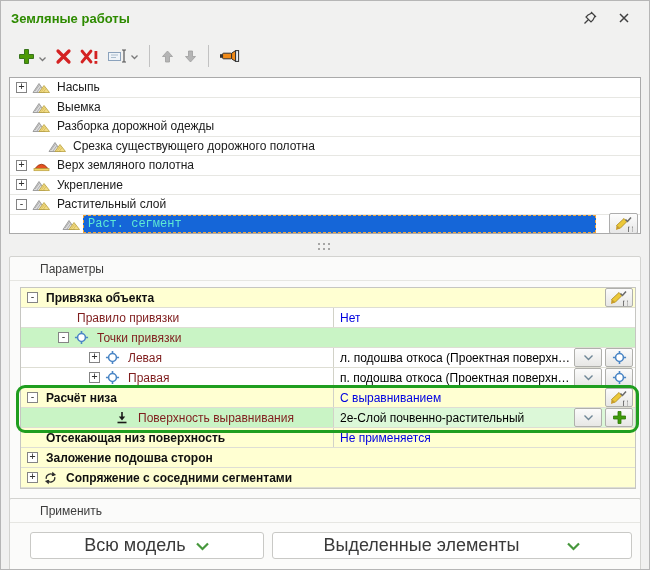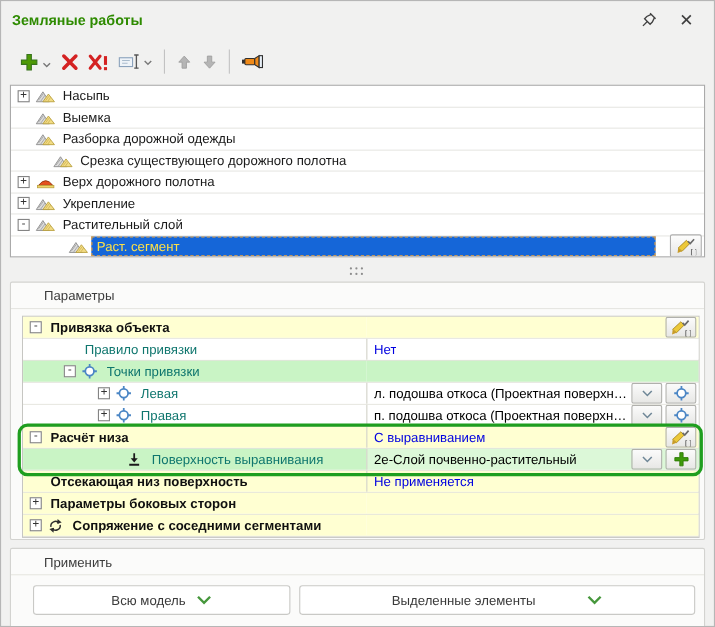--- a/index.html
+++ b/index.html
@@ -19,56 +19,56 @@
   .tchev{display:flex;align-items:center;padding-bottom:4px;}
   .tsep{width:1px;height:22px;background:#c2c2c2;margin:0 6px;}
 
   
   .tree{position:absolute;left:8px;right:8px;top:76px;height:157px;background:#fff;border:1px solid #aaa;box-sizing:border-box;overflow:hidden;}
   .trow{height:19.5px;display:flex;align-items:center;border-bottom:1px solid #e7e7e3;box-sizing:border-box;cursor:default;}
   .expand{width:9px;height:9px;border:1px solid #848484;background:#fff;font-size:10px;line-height:8px;text-align:center;color:#333;margin-right:5px;flex:none;font-family:"DejaVu Sans Mono",monospace;cursor:pointer;}
   .expand-spacer{width:16px;flex:none;}
   .ticon{width:21px;flex:none;display:flex;align-items:center;}
   .tlabel{font-size:12px;color:#1a1a1a;padding:1px 4px;white-space:nowrap;}
-  .tlabel.sel{flex:1;background:#1566d8;color:#fde047;border:1px dashed #f0a53c;margin-right:13px;}
+  .tlabel.sel{flex:1;background:#1566d8;color:#5eead4;border:1px dashed #f0a53c;margin-right:13px;font-family:Liberation Mono, monospace;}
   .rowbtn{width:27px;height:19px;border:1px solid #adadad;border-radius:2px;background:linear-gradient(#fdfdfd,#e7e7e7);display:flex;align-items:center;justify-content:center;margin-right:2px;flex:none;cursor:pointer;}
 
   
   .splitter{position:absolute;top:240px;left:0;right:0;height:13px;display:flex;align-items:center;justify-content:center;cursor:row-resize;}
   .dots{display:grid;grid-template-columns:repeat(3,5px);grid-auto-rows:5px;}
   .dots i{width:2px;height:2px;background:#8d8d8d;border-radius:50%;}
 
   
   .groupbox{position:absolute;left:8px;right:8px;background:#fbfbfa;border:1px solid #d3d3d0;border-radius:2px;box-sizing:border-box;}
-  .params{top:255px;height:235px;}
+  .params{top:255px;height:275px;}
   .applybox{top:497px;height:84px;}
   .ghead{font-size:12px;color:#3c3c3c;padding:5px 8px 4px 30px;border-bottom:1px solid #e6e6e2;}
 
   
   .grid{position:relative;margin:6px 4px 0 10px;border:1px solid #c6c6c2;background:#fff;}
   .grow{height:20px;display:flex;align-items:stretch;border-bottom:1px solid #deded4;box-sizing:border-box;font-size:12px;cursor:default;}
   .gname{width:312px;flex:none;display:flex;align-items:center;box-sizing:border-box;overflow:hidden;white-space:nowrap;}
   .gicon{width:20px;flex:none;display:flex;align-items:center;}
-  .glabel{padding:0 3px;color:#0f766e;}
+  .glabel{padding:0 3px;color:#7f1d1d;}
   .gbold{font-weight:bold;color:#101010;}
   .gval{flex:1;display:flex;align-items:center;border-left:1px solid #d2d2c8;padding-left:6px;box-sizing:border-box;overflow:hidden;white-space:nowrap;}
   .gval.nodiv{border-left:none;padding-left:0;}
   .gvtext{overflow:hidden;text-overflow:ellipsis;}
   .gval-blue{color:#0000e0;}
   .bg-yellow{background:#ffffd2;}
   .bg-green{background:#c9f4c5;}
   .bg-greenlight{background:#dcf8d8;}
   .bg-white{background:#fff;}
   .gctrl{margin-left:auto;display:flex;align-items:center;padding-right:2px;flex:none;}
   .gbtn{width:26px;height:17px;border:1px solid #b0b0ac;border-radius:2px;background:linear-gradient(#fbfbfb,#e7e7e5);display:flex;align-items:center;justify-content:center;margin-left:3px;cursor:pointer;}
   .hl{position:absolute;left:-5px;right:-4px;border:3px solid #1f9e1f;border-radius:9px;pointer-events:none;}
 
   
   .apply-row{display:flex;align-items:center;padding:9px 8px 0 20px;gap:8px;}
-  .abtn{height:27px;background:#fff;border:1px solid #c9c9c6;border-radius:3px;display:flex;align-items:center;justify-content:center;gap:9px;font-size:12px;color:#3a3a3a;cursor:pointer;box-sizing:border-box;}
+  .abtn{height:27px;background:#fff;border:1px solid #c9c9c6;border-radius:3px;display:flex;align-items:center;justify-content:center;gap:9px;font-size:18px;color:#3a3a3a;cursor:pointer;box-sizing:border-box;}
   .abtn1{width:234px;flex:none;}
   .abtn2{flex:1;gap:46px;}
 </style>
 </head>
 <body>
 
 <div class="panel">
 
   <div class="titlebar">
     <span class="title">Земляные работы</span>
@@ -212,21 +212,21 @@
         <div class="tlabel">Срезка существующего дорожного полотна</div>
       </div>
       <div class="trow" style="padding-left: 6px;">
         <div class="expand">+</div>
         <div class="ticon">
           <svg width="19" height="14" viewBox="0 0 19 14">
             <path d="M3 10.5Q9.5 2 16 10.5Z" fill="#e5511f" stroke="#8e2e07" stroke-width="0.8"></path>
             <rect x="2" y="10.5" width="15" height="2.2" fill="#f2d467" stroke="#b89f3e" stroke-width="0.7"></rect>
           </svg>
         </div>
-        <div class="tlabel">Верх дорожного полотна</div>
+        <div class="tlabel">Верх земляного полотна</div>
       </div>
       <div class="trow" style="padding-left: 6px;">
         <div class="expand">+</div>
         <div class="ticon">
           <svg width="19" height="14" viewBox="0 0 19 14">
             <polygon points="1,12.5 7,3.5 13,12.5" fill="#dcdcdc" stroke="#8a8a8a" stroke-width="0.8"></polygon>
             <path d="M3,11 L7.5,5 M5,12 L9,6.5" stroke="#9a9a9a" stroke-width="0.7"></path>
             <polygon points="7,12.5 12,5.5 17.5,12.5" fill="#f2dc84" stroke="#b89f3e" stroke-width="0.8"></polygon>
             <path d="M9.5,11.5 L12.5,7.5 M11.5,12 L14,8.5" stroke="#cdb052" stroke-width="0.7"></path>
           </svg>
@@ -432,21 +432,21 @@
             <div class="expand-spacer"></div>
             <div class="glabel gbold">Отсекающая низ поверхность</div>
           </div>
           <div class="gval bg-yellow">
             <div class="gvtext gval-blue">Не применяется</div>
           </div>
         </div>
         <div class="grow">
           <div class="gname bg-yellow" style="padding-left: 6px;">
             <div class="expand">+</div>
-            <div class="glabel gbold">Параметры боковых сторон</div>
+            <div class="glabel gbold">Заложение подошва сторон</div>
           </div>
           <div class="gval bg-yellow nodiv">
             <div class="gvtext"></div>
           </div>
         </div>
         <div class="grow">
           <div class="gname bg-yellow" style="padding-left: 6px;">
             <div class="expand">+</div>
             <div class="gicon">
               <svg width="15" height="14" viewBox="0 0 16 15">

